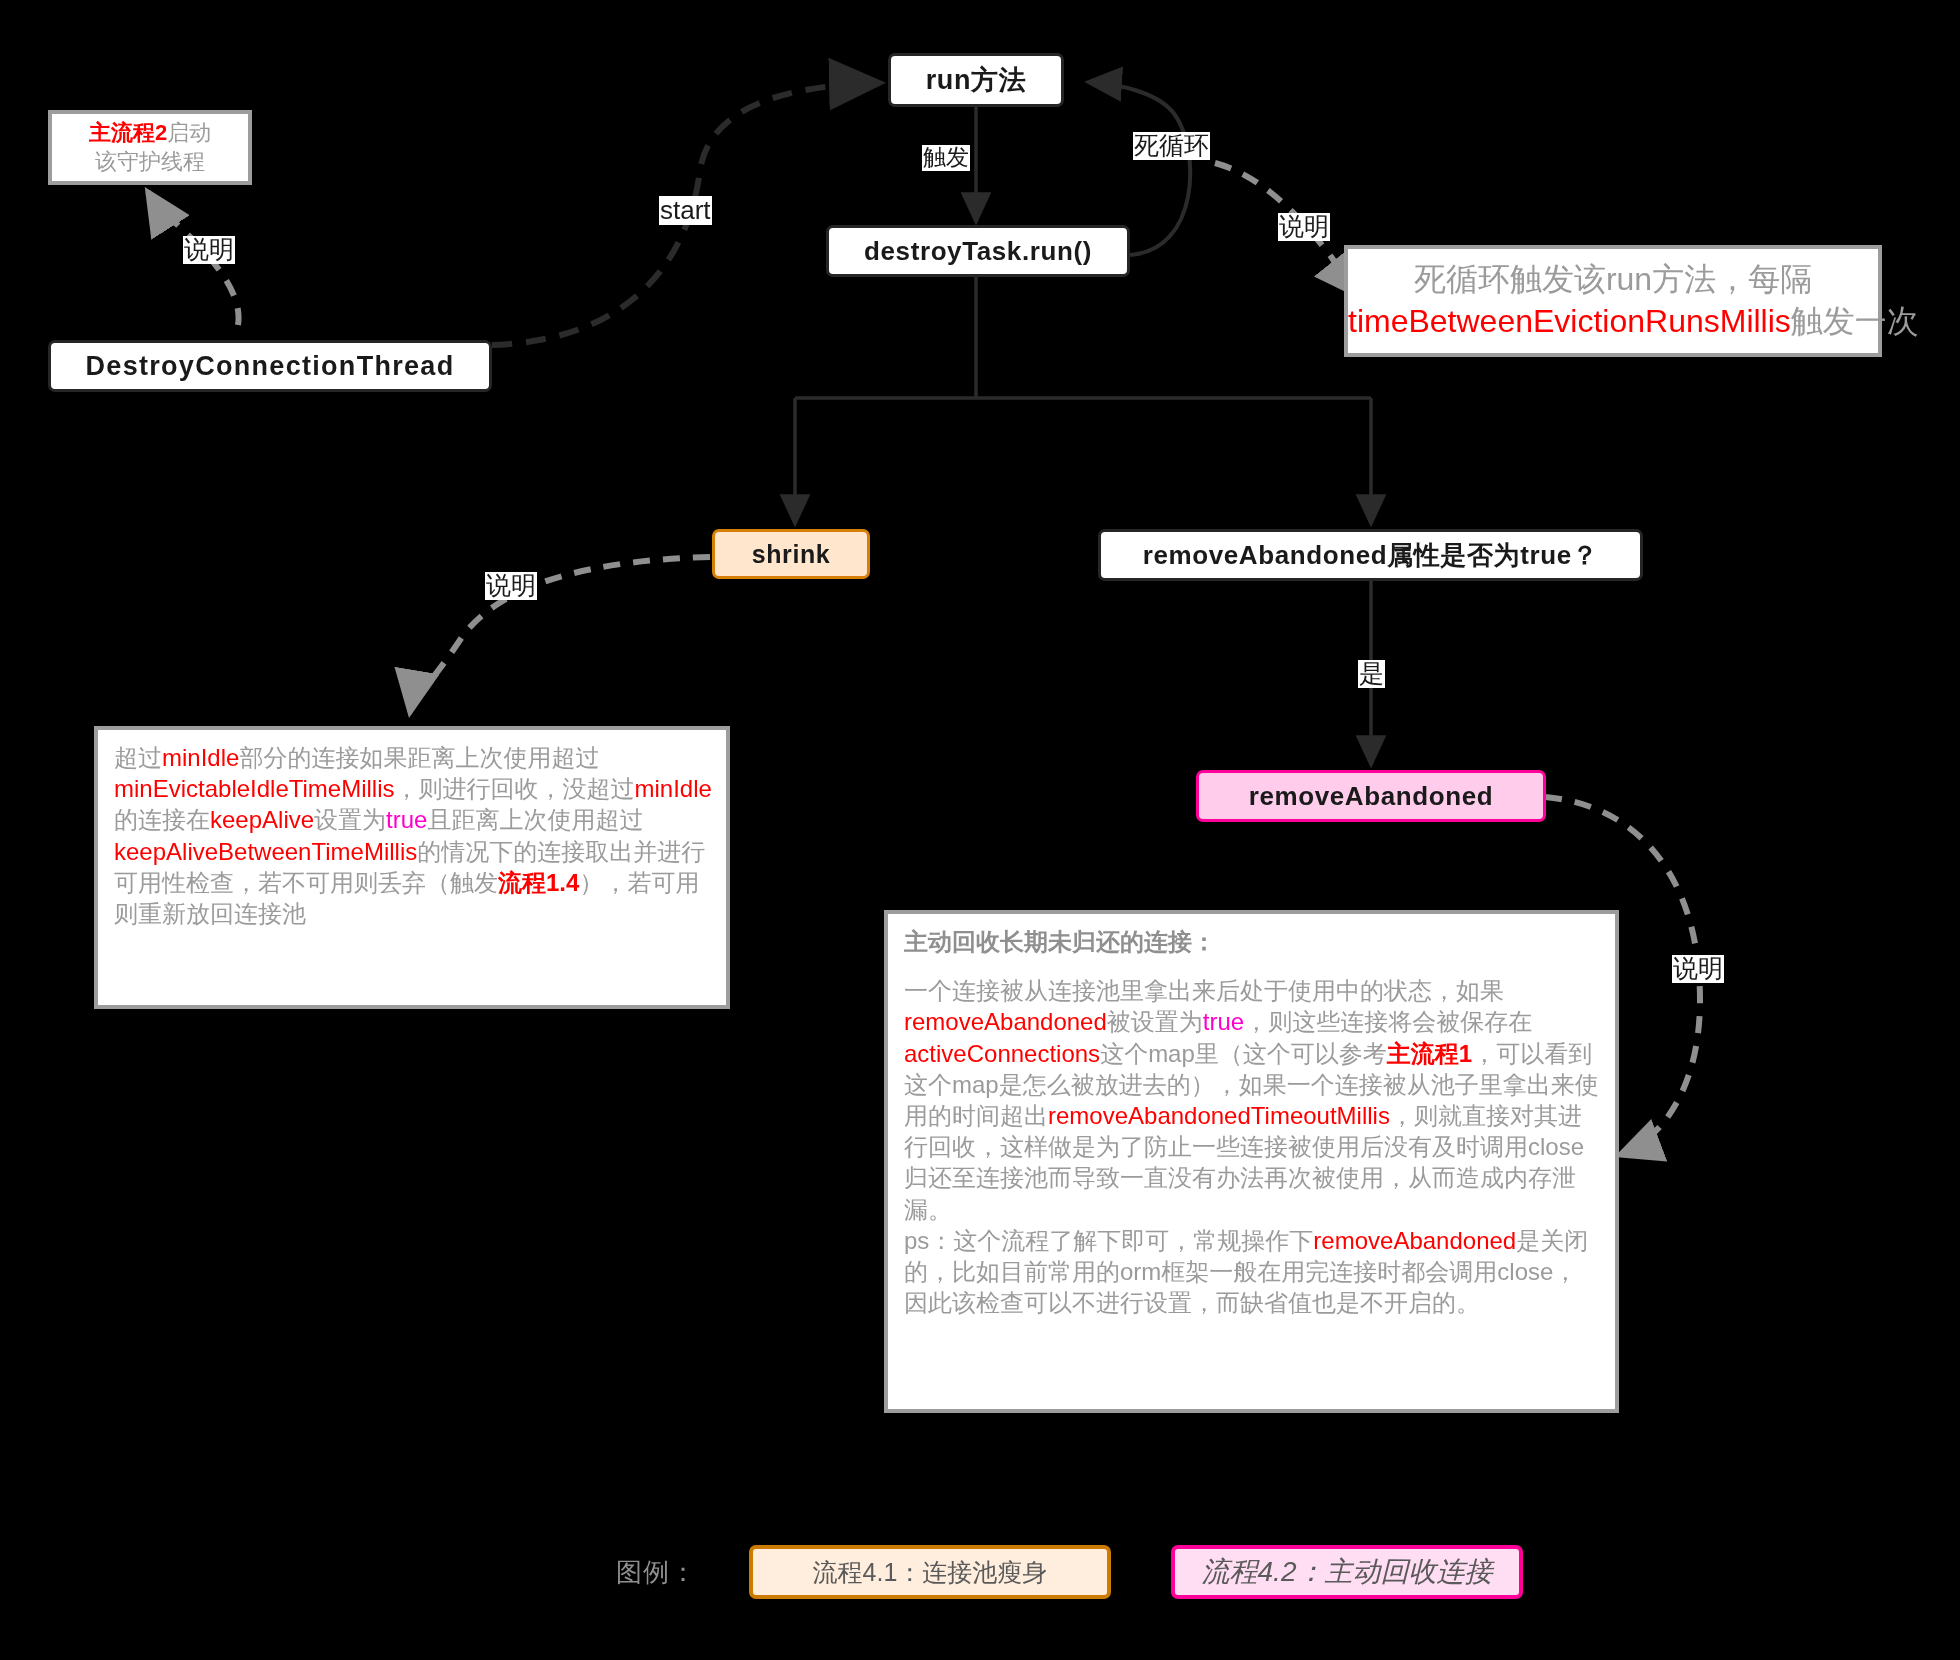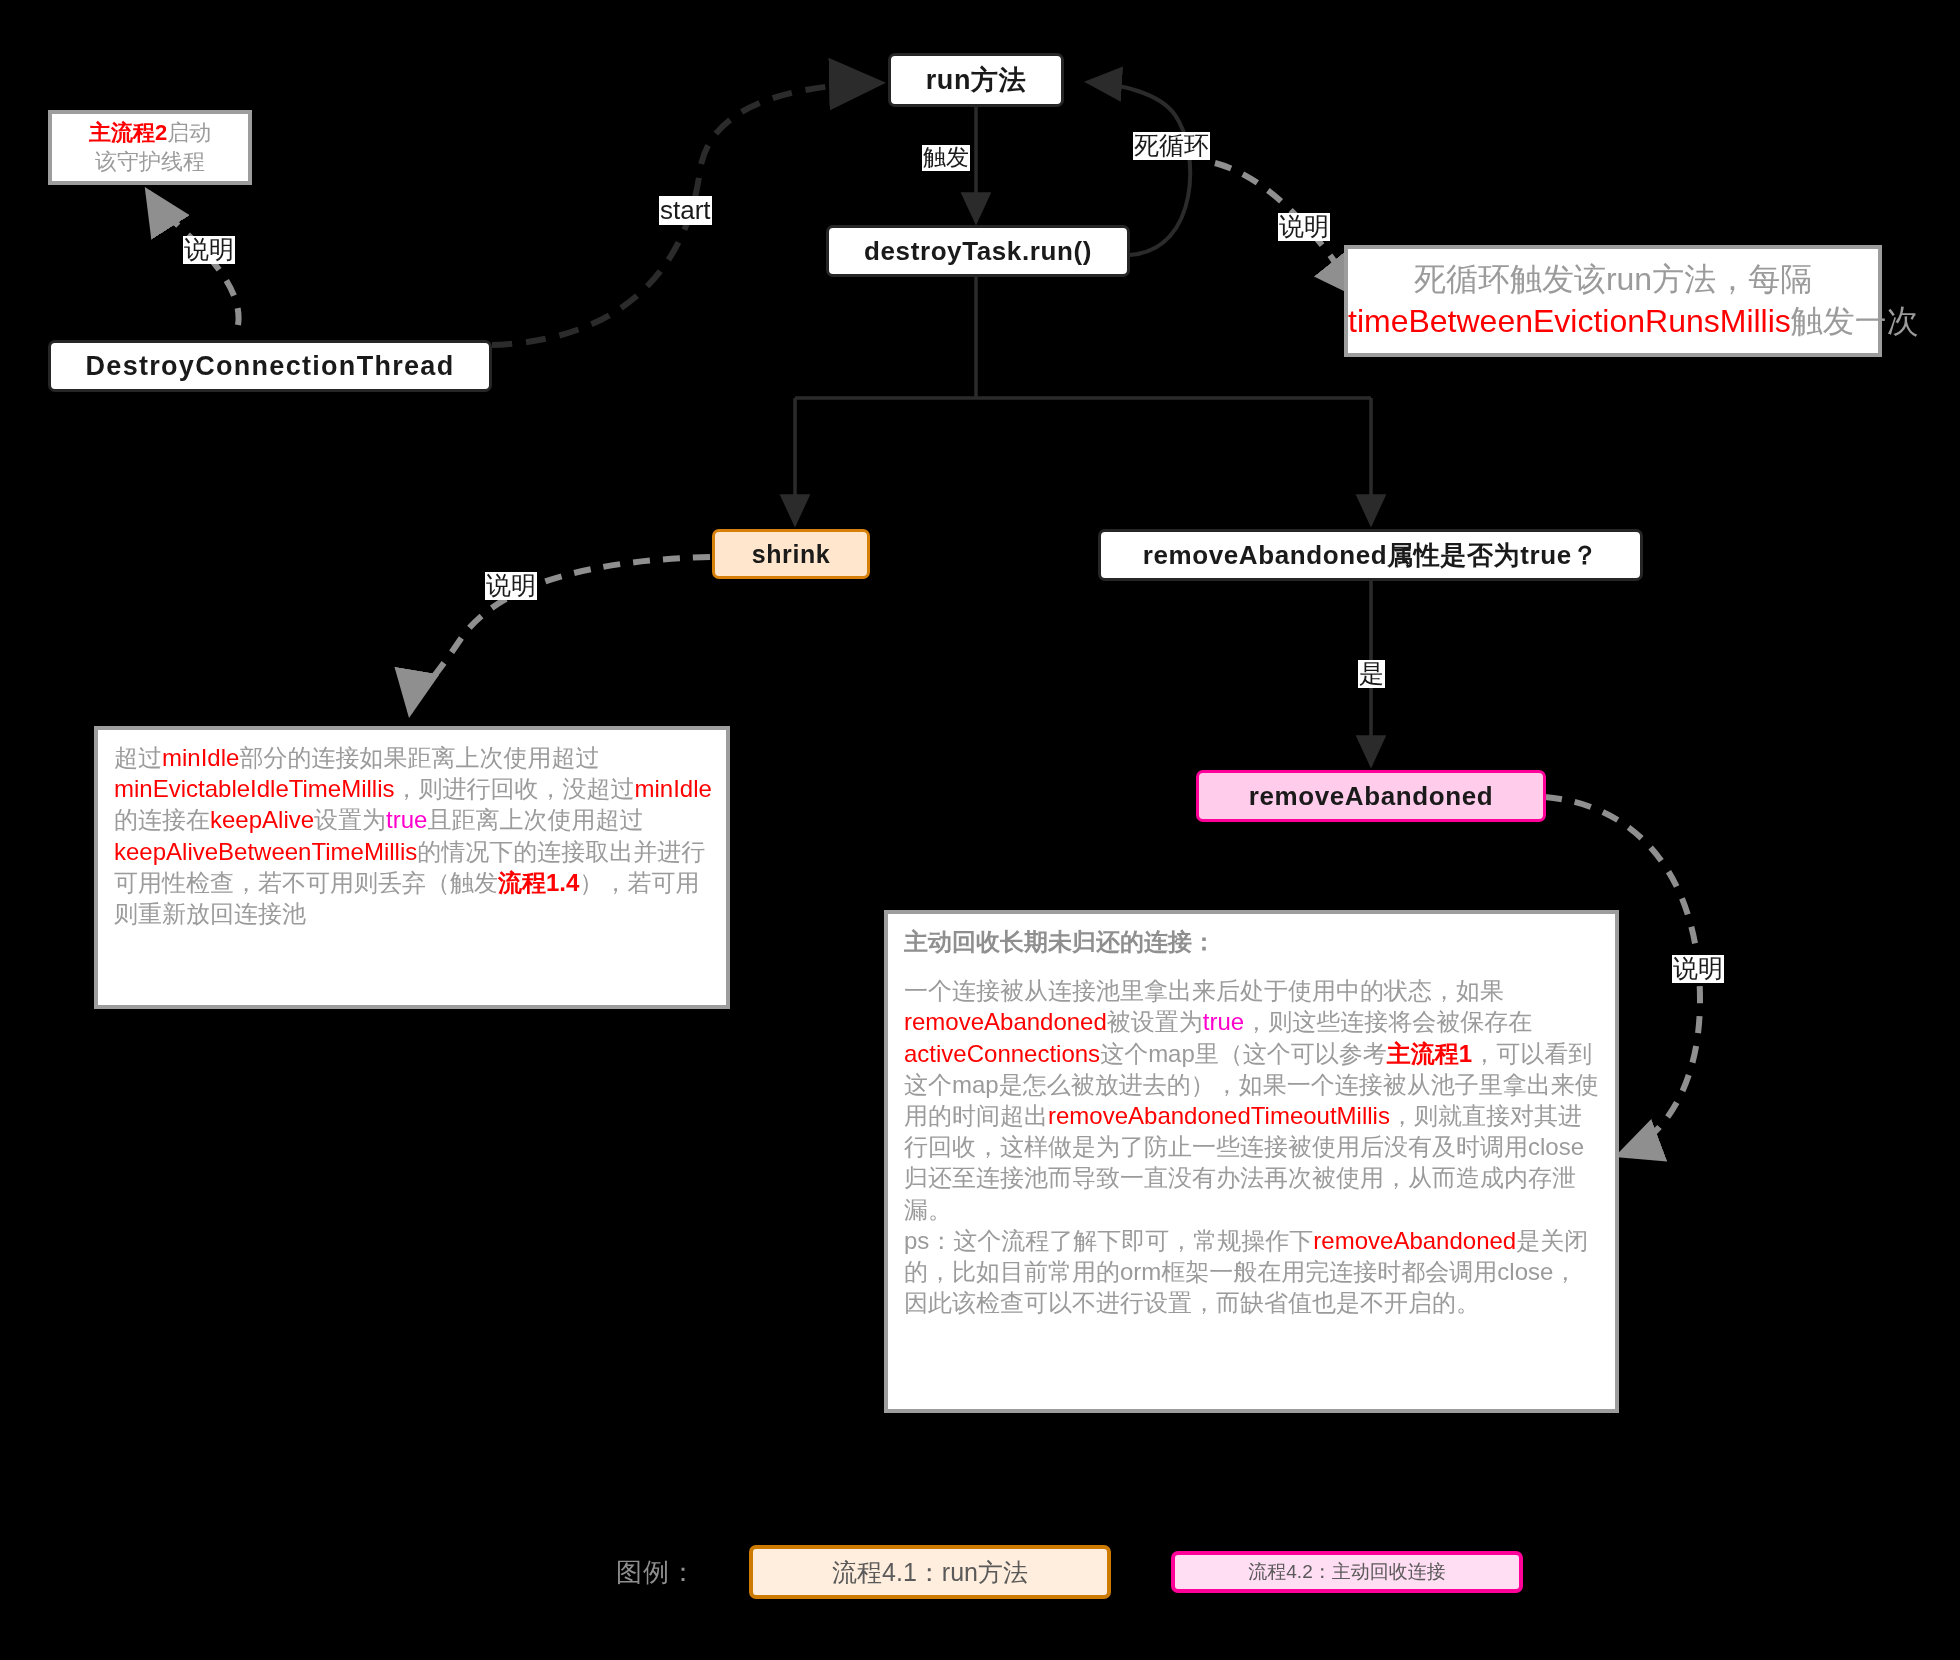--- a/index.html
+++ b/index.html
@@ -213,20 +213,20 @@
 
   <div class="edge-label" style="left:485px; top:572px; font-size:25px;"><span>说明</span></div>
 
   <div class="edge-label" style="left:1358px; top:660px; font-size:25px;"><span>是</span></div>
 
   <div class="edge-label" style="left:1672px; top:955px; font-size:25px;"><span>说明</span></div>
 
   <div class="legend-wrap" style="left:616px; top:1545px;">
     <div class="legend-label" style="font-size:26px;">图例：</div>
     <div class="legend-chip orange" style="width:362px; height:54px; font-size:25px; margin-right:60px;">
-        <span>流程4.1：run方法</span>
-      </div>
-    <div class="legend-chip pink" style="width:352px; height:42px; font-size:19px;">
+        <span>流程4.1：连接池瘦身</span>
+      </div>
+    <div class="legend-chip pink" style="width:352px; height:54px; font-size:28px;font-style:italic;">
         <span>流程4.2：主动回收连接</span>
       </div>
   </div>
 
 </div>
 
 </body></html>

